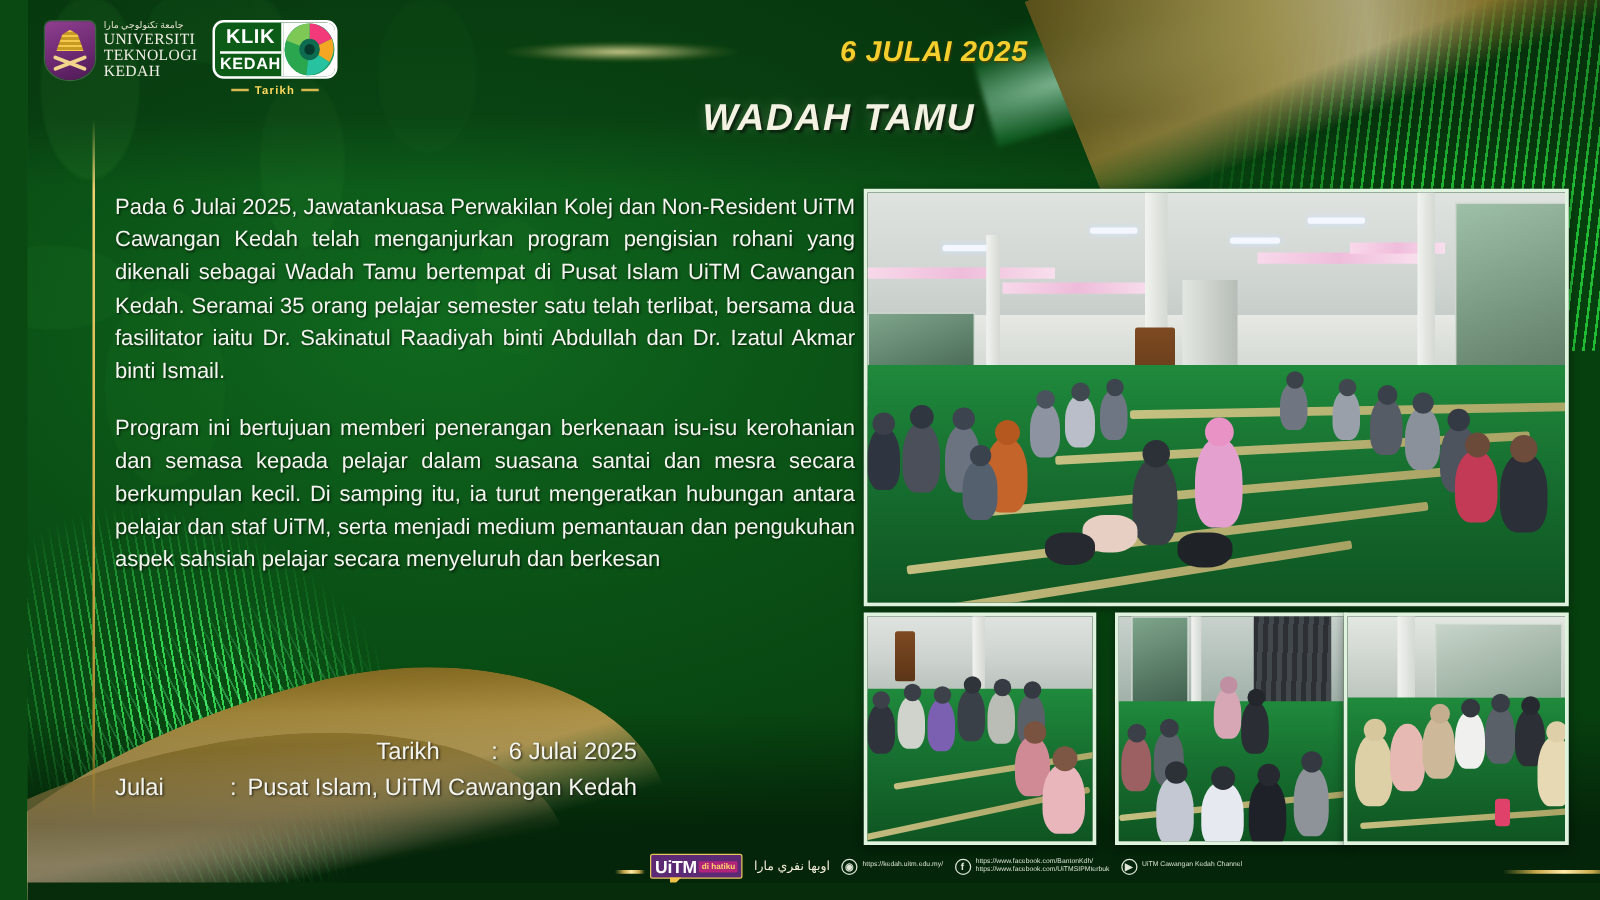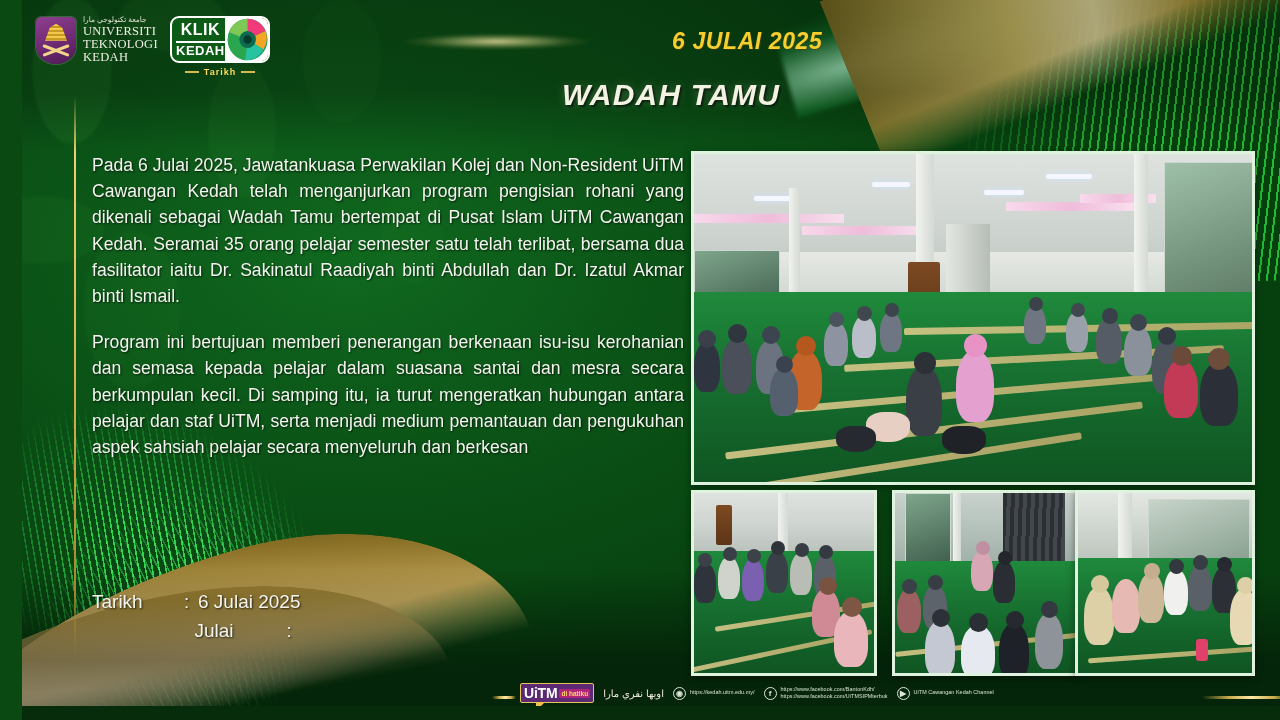--- a/index.html
+++ b/index.html
@@ -362,20 +362,21 @@
 
   <div class="meta">
     <div class="meta-row">
       <span class="meta-key">Tarikh</span>
       <span class="meta-sep">:</span>
       <span>6 Julai 2025</span>
     </div>
     <div class="meta-row">
       <span class="meta-key">Julai</span>
       <span class="meta-sep">:</span>
+      <span>Pusat Islam, UiTM Cawangan Kedah</span>
     </div>
   </div>
 
   <div class="photo-main">
     <div class="scene">
       <div class="hall-ceiling"></div>
       <div class="hall-wall"></div>
       <div class="tube" style="left:60px;  top:42px; width:42px;"></div>
       <div class="tube" style="left:178px; top:28px; width:38px;"></div>
       <div class="tube" style="left:290px; top:36px; width:40px;"></div>

